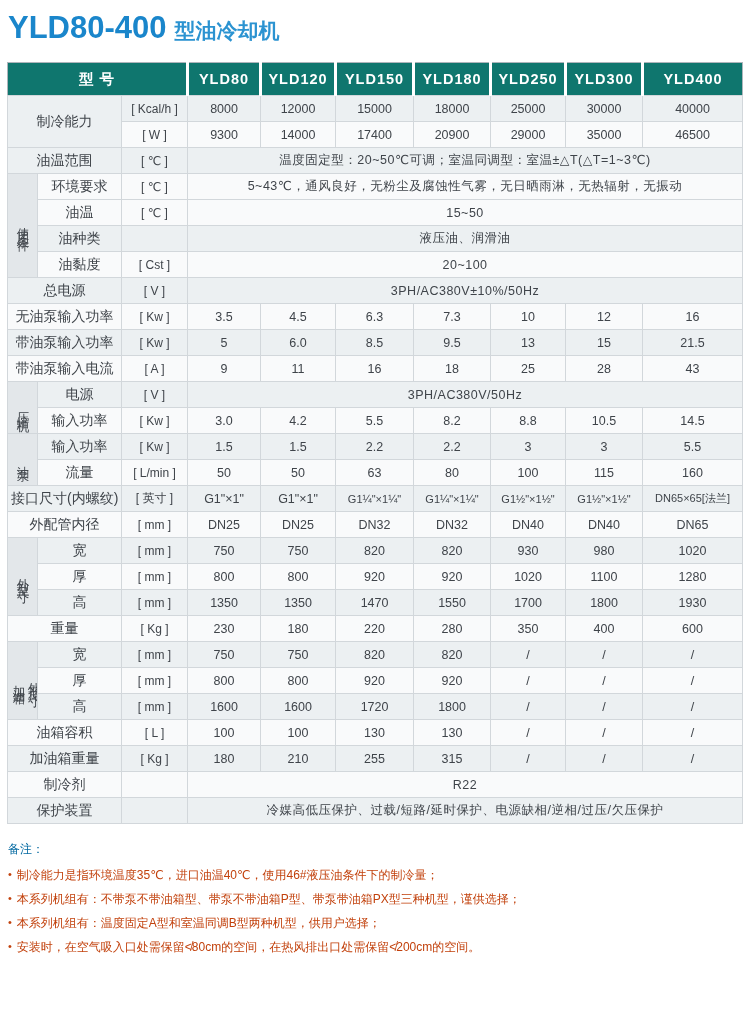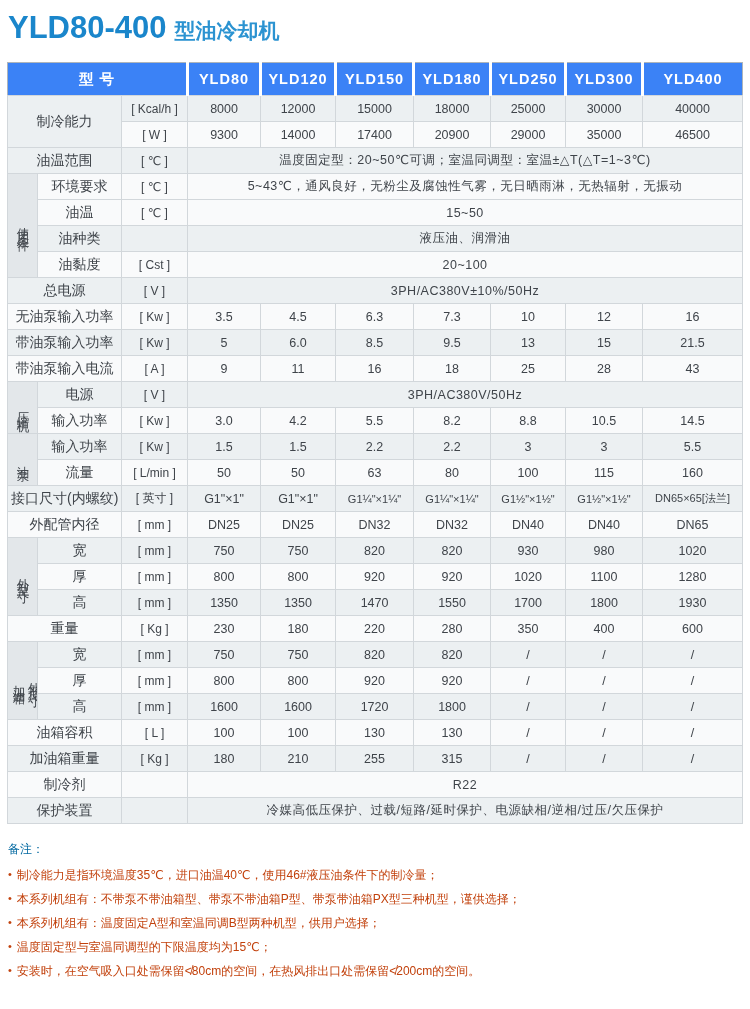--- a/index.html
+++ b/index.html
@@ -13,21 +13,21 @@
 
   
   .title-line { margin:4px 0 16px 1px; white-space:nowrap; }
   .title-model { font-size:31px; font-weight:bold; color:#1a86cb; letter-spacing:0px; }
   .title-suffix { font-size:21px; font-weight:bold; color:#2b93d1; margin-left:8px; }
   .subtitle { margin:22px 0 10px 1px; font-size:16px; font-weight:bold; color:#f08300; }
 
   
   table.spec { width:736px; table-layout:fixed; border-collapse:collapse; border:1px solid #aeb5bb; }
   thead th {
-    background:#3b82f6; color:#ffffff; font-weight:bold; font-size:14.5px;
+    background:#0f766e; color:#ffffff; font-weight:bold; font-size:14.5px;
     height:33px; padding:0 2px; border-right:3px solid #ffffff; text-align:center;
     letter-spacing:1px;
   }
   thead th:last-child { border-right:none; }
   tbody td {
     border:1px solid #d2d7db; text-align:center; vertical-align:middle;
     font-size:12.5px; color:#3f444a; height:26px; padding:1px 3px;
     white-space:nowrap; overflow:hidden;
   }
   tr.shade-gray  td { background:#ecf0f2; }
@@ -355,18 +355,17 @@
         </tr>
       </tbody>
   </table>
 
   <div class="notes">
     <div class="notes-title">备注：</div>
     <div id="notes-list">
         <div class="note-item"><span class="note-bullet">•</span><span>制冷能力是指环境温度35℃，进口油温40℃，使用46#液压油条件下的制冷量；</span></div>
         <div class="note-item"><span class="note-bullet">•</span><span>本系列机组有：不带泵不带油箱型、带泵不带油箱P型、带泵带油箱PX型三种机型，谨供选择；</span></div>
         <div class="note-item"><span class="note-bullet">•</span><span>本系列机组有：温度固定A型和室温同调B型两种机型，供用户选择；</span></div>
-        <div class="note-item"><span class="note-bullet">•</span><span>温度固定型与室温同调型的下限温度均为15℃；</span></div>
         <div class="note-item"><span class="note-bullet">•</span><span>安装时，在空气吸入口处需保留≮80cm的空间，在热风排出口处需保留≮200cm的空间。</span></div>
       </div>
   </div>
 
 </div>
 
 </body></html>

